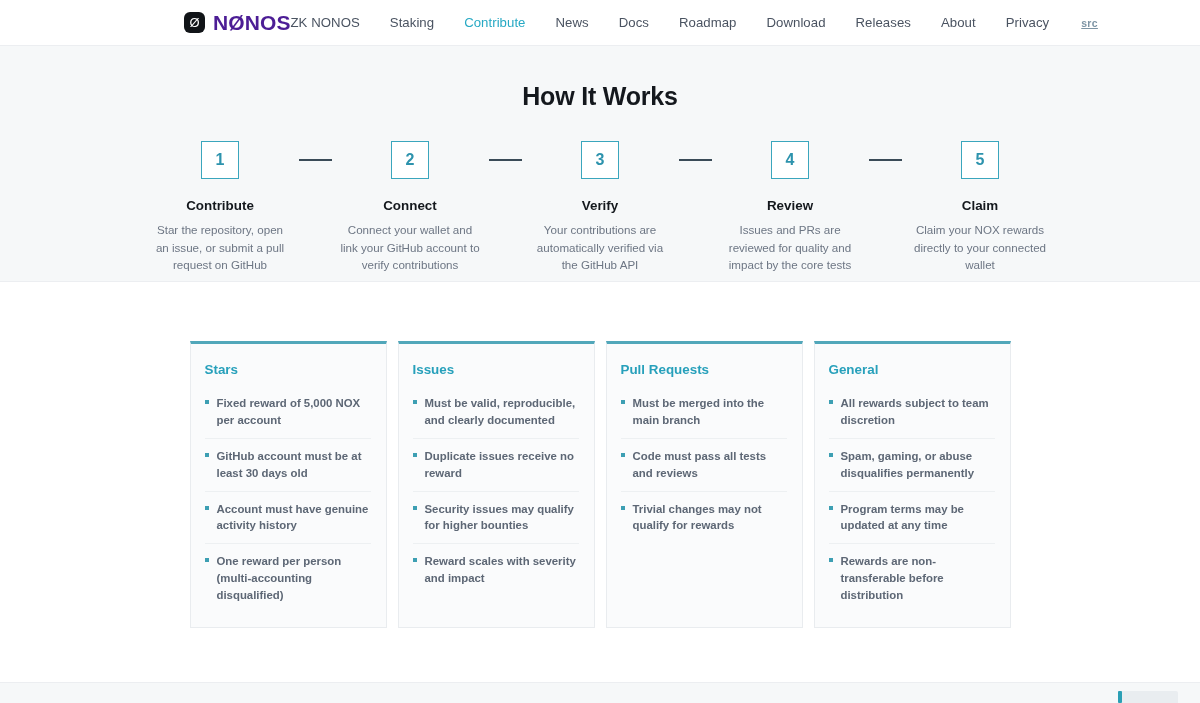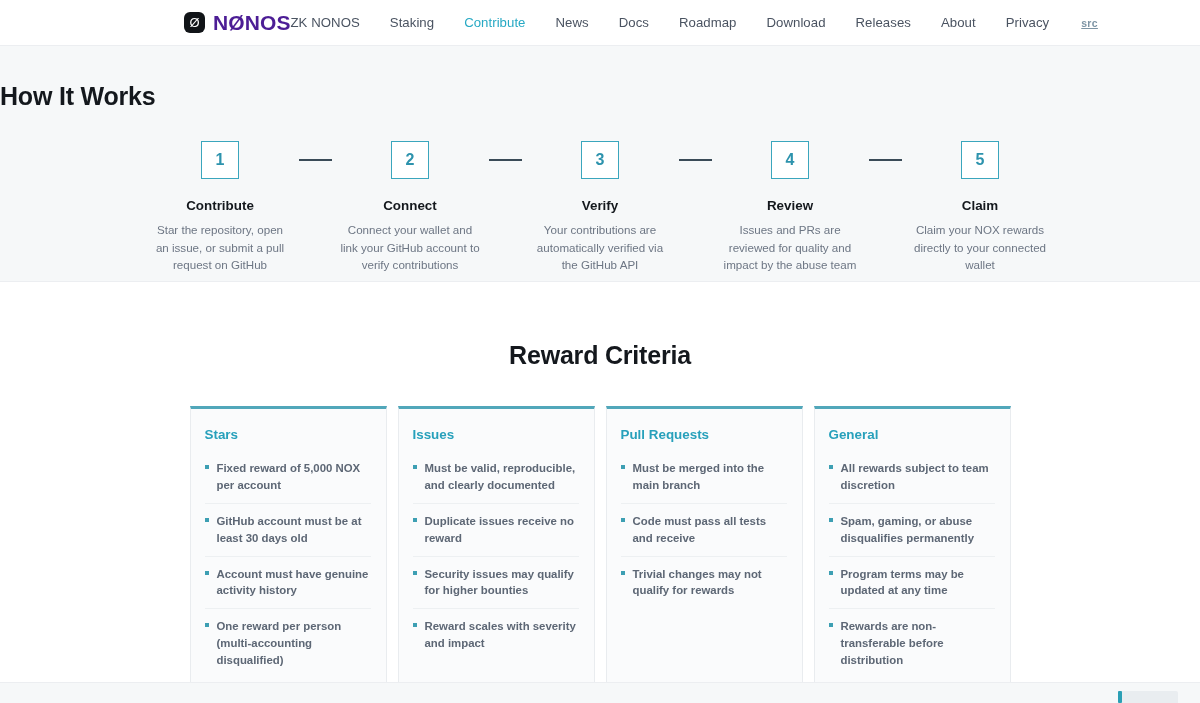--- a/index.html
+++ b/index.html
@@ -72,21 +72,21 @@
   }
 
   
   .section-how {
     background: #f6f8f9;
     border-bottom: 1px solid #eceef1;
     height: 236px;
     padding-top: 36px;
   }
   .section-title {
-    text-align: left;
+    text-align: center;
     font-size: 25px;
     font-weight: 700;
     color: #14181d;
     margin: 0 0 30px 0;
     letter-spacing: -0.2px;
   }
   .steps {
     display: flex;
     align-items: flex-start;
     justify-content: center;
@@ -269,37 +269,36 @@
       <div class="step-title">Verify</div>
       <div class="step-desc">Your contributions are automatically verified via the GitHub API</div>
     </div>
     <div class="step-connector">
         <i></i>
       </div>
 
     <div class="step">
       <div class="step-box">4</div>
       <div class="step-title">Review</div>
-      <div class="step-desc">Issues and PRs are reviewed for quality and impact by the abuse team</div>
+      <div class="step-desc">Issues and PRs are reviewed for quality and impact by the core tests</div>
     </div>
     <div class="step-connector">
         <i></i>
       </div>
 
     <div class="step">
       <div class="step-box">5</div>
       <div class="step-title">Claim</div>
       <div class="step-desc">Claim your NOX rewards directly to your connected wallet</div>
     </div>
 
   </div>
 </section>
 
 <section class="section-criteria">
-  <h2 class="criteria-title">Reward Criteria</h2>
   <div class="cards">
 
     <div class="card">
       <h3 class="card-title">Stars</h3>
       <ul class="card-list">
         <li>Fixed reward of 5,000 NOX per account</li>
         <li>GitHub account must be at least 30 days old</li>
         <li>Account must have genuine activity history</li>
         <li>One reward per person (multi-accounting disqualified)</li>
       </ul>
@@ -312,21 +311,21 @@
         <li>Duplicate issues receive no reward</li>
         <li>Security issues may qualify for higher bounties</li>
         <li>Reward scales with severity and impact</li>
       </ul>
     </div>
 
     <div class="card">
       <h3 class="card-title">Pull Requests</h3>
       <ul class="card-list">
         <li>Must be merged into the main branch</li>
-        <li>Code must pass all tests and receive</li>
+        <li>Code must pass all tests and reviews</li>
         <li>Trivial changes may not qualify for rewards</li>
       </ul>
     </div>
 
     <div class="card">
       <h3 class="card-title">General</h3>
       <ul class="card-list">
         <li>All rewards subject to team discretion</li>
         <li>Spam, gaming, or abuse disqualifies permanently</li>
         <li>Program terms may be updated at any time</li>

